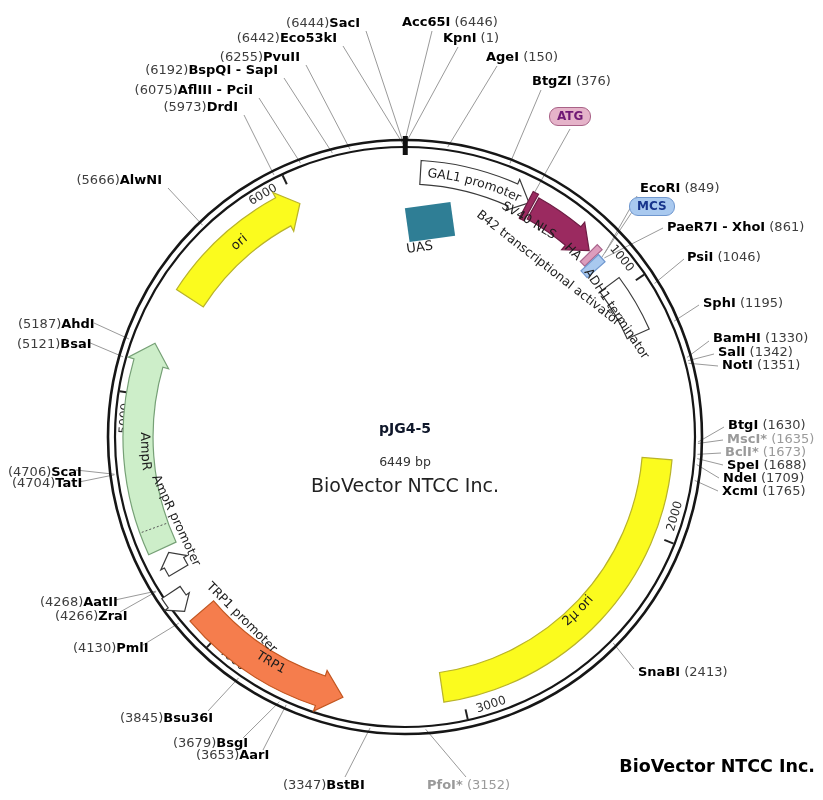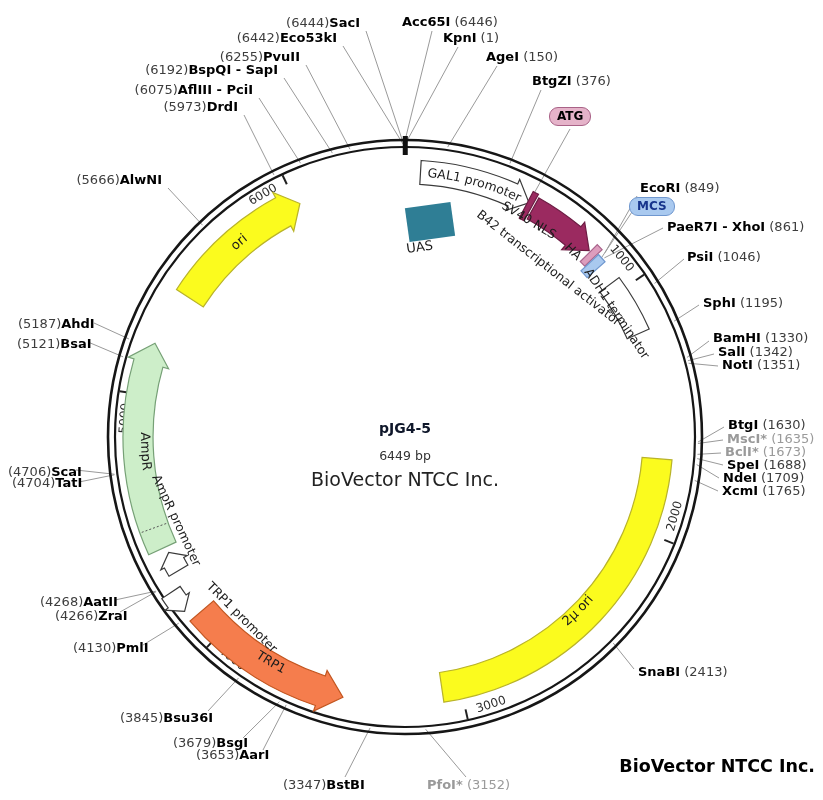--- a/index.html
+++ b/index.html
@@ -10,25 +10,25 @@
   svg text{font-family:"DejaVu Sans","Liberation Sans",sans-serif;}
   .site-name{font-weight:bold;fill:#000;}
   .site-pos{fill:#3d3d3d;}
   .muted .site-name,.muted .site-pos{fill:#9a9a9a;}
   .tick-num{fill:#2e2e2e;font-size:12px;}
   .arc-label{fill:#1c1c1c;}
   .chord-label{fill:#1c1c1c;}
   .center-block{position:absolute;left:405px;top:420px;transform:translateX(-50%);
     text-align:center;white-space:nowrap;}
   .center-title{font-size:14px;font-weight:bold;color:#0f172a;}
-  .center-size{font-size:12.5px;color:#333;margin-top:12px;}
+  .center-size{font-size:12.5px;color:#333;margin-top:18px;}
   .center-brand{font-size:19px;color:#222;margin-top:5px;}
   .badge{position:absolute;font-size:12px;font-weight:bold;border-radius:9px;
     padding:1px 7px;line-height:15px;}
-  .badge-atg{left:549px;top:107px;background:#e5b3c9;border:1px solid #a96287;color:#000000;}
+  .badge-atg{left:549px;top:107px;background:#e5b3c9;border:1px solid #a96287;color:#701a75;}
   .badge-mcs{left:629px;top:197px;background:#a9c9ef;border:1px solid #6f97cf;color:#16348c;}
   .corner-brand{position:absolute;right:8px;top:756px;font-size:17.5px;font-weight:bold;color:#000;}
 </style>
 </head>
 <body>
 
 <div id="map-wrap">
   <svg id="plasmid-svg" width="823" height="800" viewBox="0 0 823 800">
       <g stroke="#9a9a9a" stroke-width="1" fill="none">
         <line x1="366" y1="31" x2="403.57267327207796" y2="144.0034765762369"></line>

